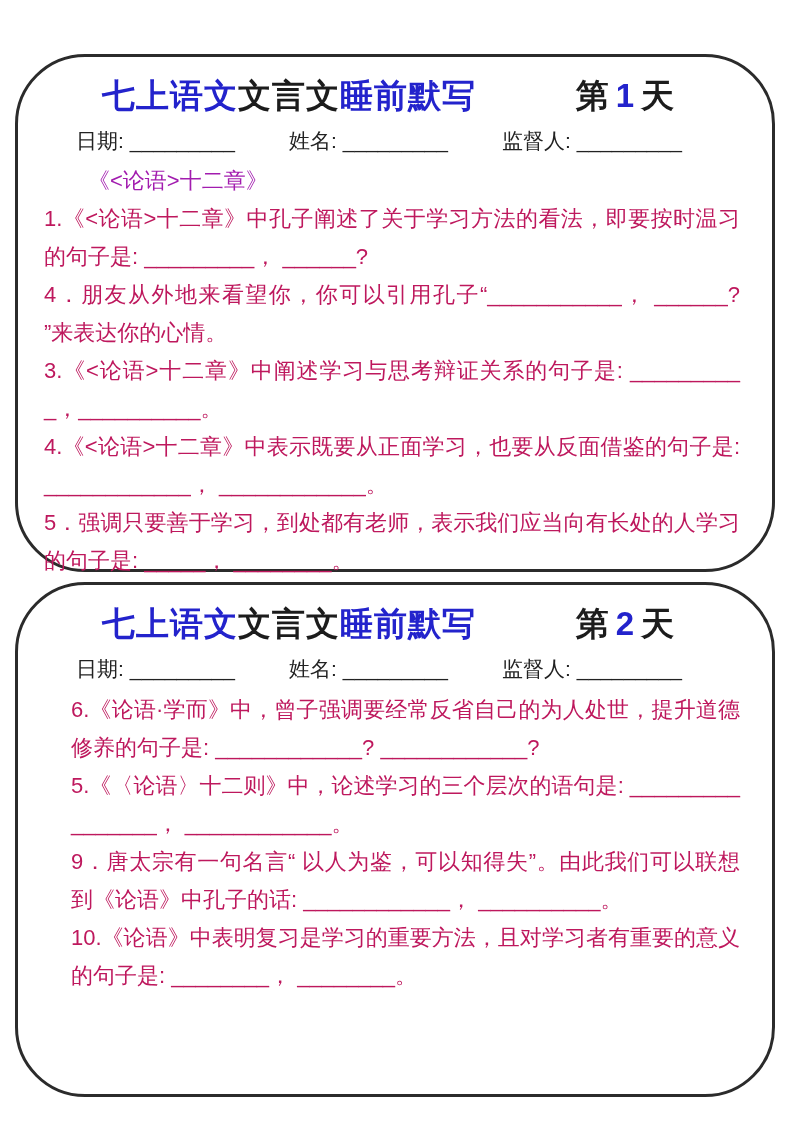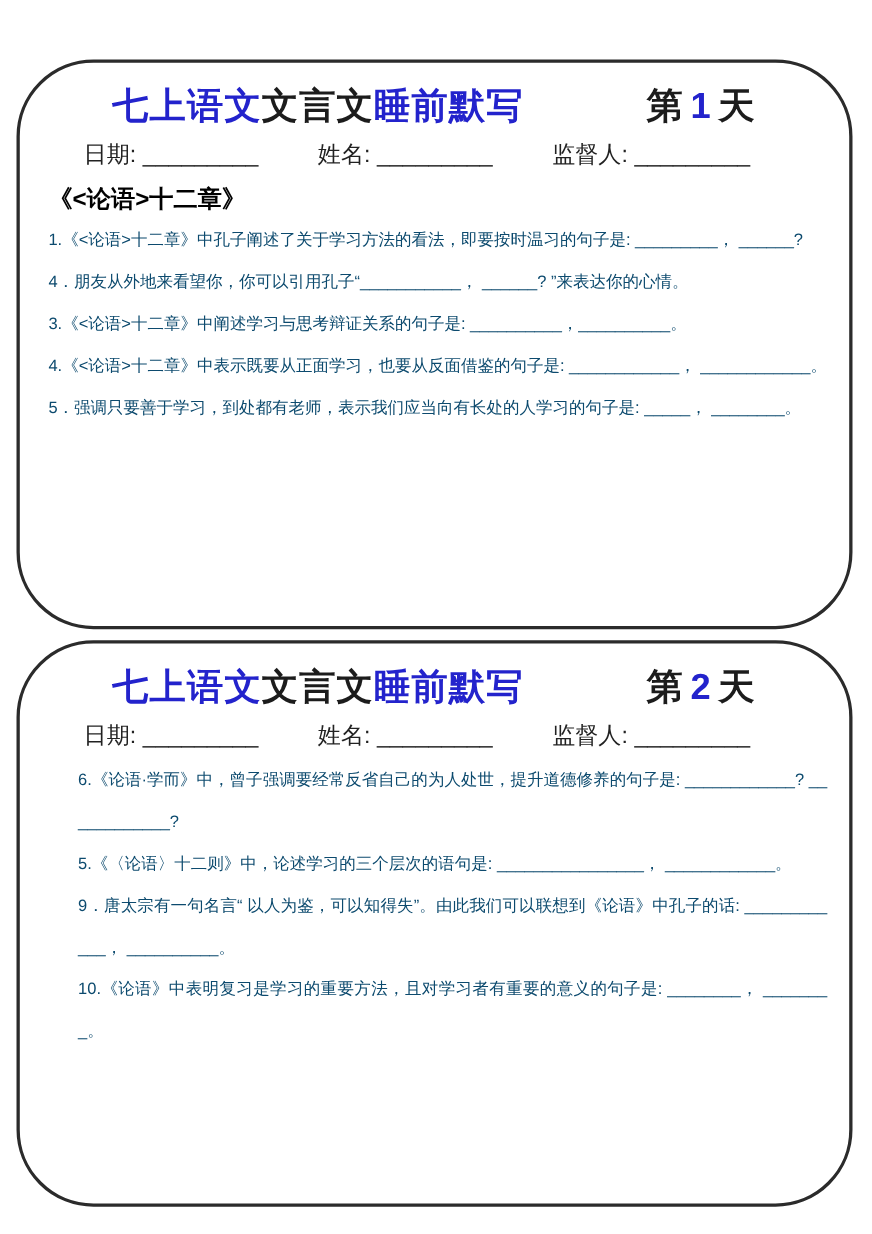--- a/index.html
+++ b/index.html
@@ -20,21 +20,21 @@
     left: 15px;
     width: 760px;
     box-sizing: border-box;
     border: 3px solid #2b2b2b;
     border-radius: 70px;
     background: #ffffff;
   }
   .card.day1 { top: 54px;  height: 518px; }
   .card.day2 { top: 582px; height: 515px; }
   .card-inner {
-    padding: 16px 20px 0 26px;
+    padding: 16px 32px 0 26px;
   }
   .title-row {
     display: flex;
     justify-content: space-between;
     align-items: baseline;
     padding: 2px 62px 0 58px;
     font-size: 33px;
     font-weight: 700;
     letter-spacing: 1px;
     line-height: 1.25;
@@ -53,36 +53,37 @@
     line-height: 1.5;
     white-space: nowrap;
   }
   .meta-item .blank {
     margin-left: 6px;
     letter-spacing: 0;
   }
   .section-heading {
     margin-top: 6px;
     font-size: 22px;
-    font-weight: 700;
-    color: #000000;
+    font-weight: 400;
+    color: #a21caf;
     line-height: 1.6;
+    margin-left: 44px;
   }
   .questions {
     margin-top: 2px;
   }
   .question {
     margin: 0;
-    font-size: 15px;
+    font-size: 22px;
     font-weight: 500;
     line-height: 38px;
     text-align: justify;
     word-break: break-all;
     overflow-wrap: anywhere;
-    color: #0c4a6e;
+    color: #be185d;
   }
   .day2 .questions { margin-top: 6px; margin-left: 27px; }
 </style>
 </head>
 <body>
 
 <section class="card day1">
   <div class="card-inner">
 
     <header class="title-row">

